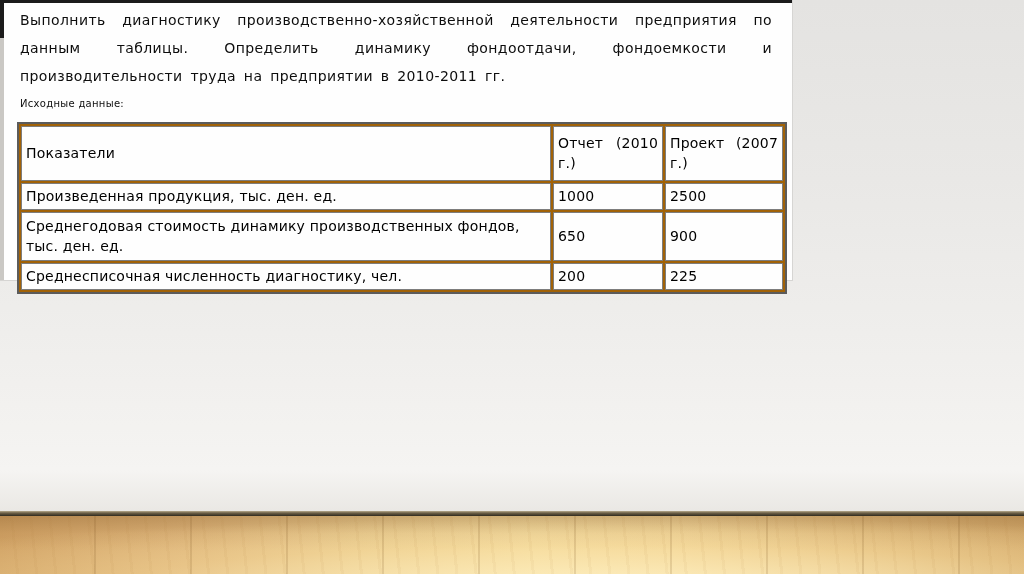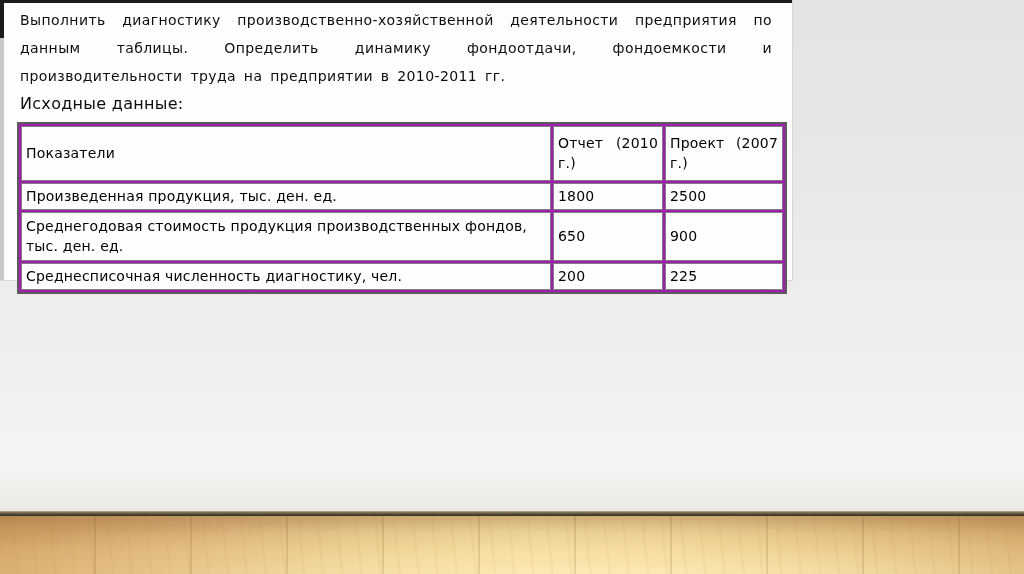--- a/index.html
+++ b/index.html
@@ -45,31 +45,31 @@
   .snippet-inner { position: absolute; left: 20px; right: 20px; top: 6px; }
 
   .task-text {
     margin: 0;
     font-size: 14px; line-height: 28px; color: #0d0d0d;
     letter-spacing: 0.4px; word-spacing: 3px;
     text-align: justify;
   }
   .data-label {
     margin: 0;
-    font-size: 16px; line-height: 28px; color: #0d0d0d;
+    font-size: 10px; line-height: 28px; color: #0d0d0d;
     letter-spacing: 0.3px;
   }
 
   
   table.data-table {
     margin-left: -3px; margin-top: 4px;
     width: 766px; table-layout: fixed;
     border-collapse: separate; border-spacing: 2px;
     border: 2px solid #5b5b5b;
-    background: #a21caf;
+    background: #a16207;
   }
   table.data-table td, table.data-table th {
     border: 1px solid #7d7d7d;
     background: #fefefe;
     font-size: 14px; font-weight: normal; line-height: 20px;
     color: #000;
     letter-spacing: 0.2px;
     padding: 1px 4px 2px 4px;
     vertical-align: middle;
     text-align: left;
@@ -104,25 +104,25 @@
         <col style="width:118px">
       </colgroup>
       <tbody>
         <tr class="hdr-row">
           <th class="first">Показатели</th>
           <th>Отчет (2010 г.)</th>
           <th>Проект (2007 г.)</th>
         </tr>
         <tr class="r-short">
           <td>Произведенная продукция, тыс. ден. ед.</td>
-          <td>1800</td>
+          <td>1000</td>
           <td>2500</td>
         </tr>
         <tr class="r-tall">
-          <td class="justify">Среднегодовая стоимость продукция производственных фондов, тыс. ден. ед.</td>
+          <td class="justify">Среднегодовая стоимость динамику производственных фондов, тыс. ден. ед.</td>
           <td>650</td>
           <td>900</td>
         </tr>
         <tr class="r-short">
           <td>Среднесписочная численность диагностику, чел.</td>
           <td>200</td>
           <td>225</td>
         </tr>
       </tbody>
     </table>

